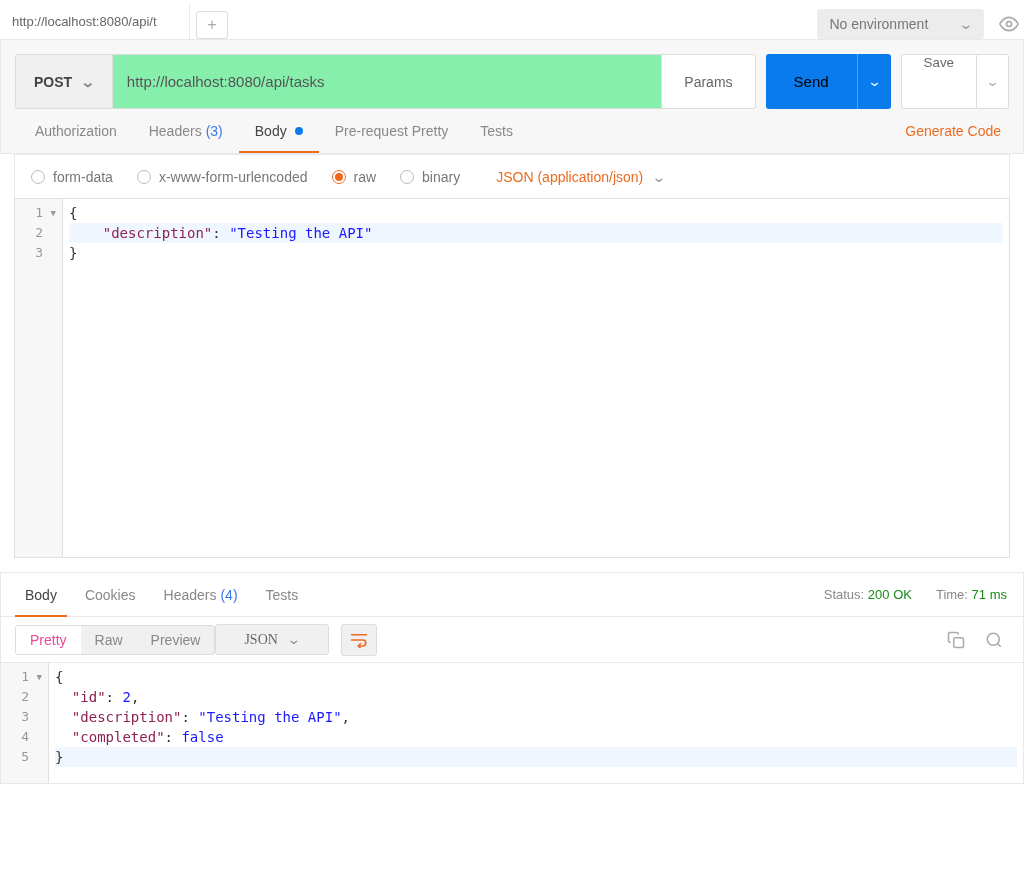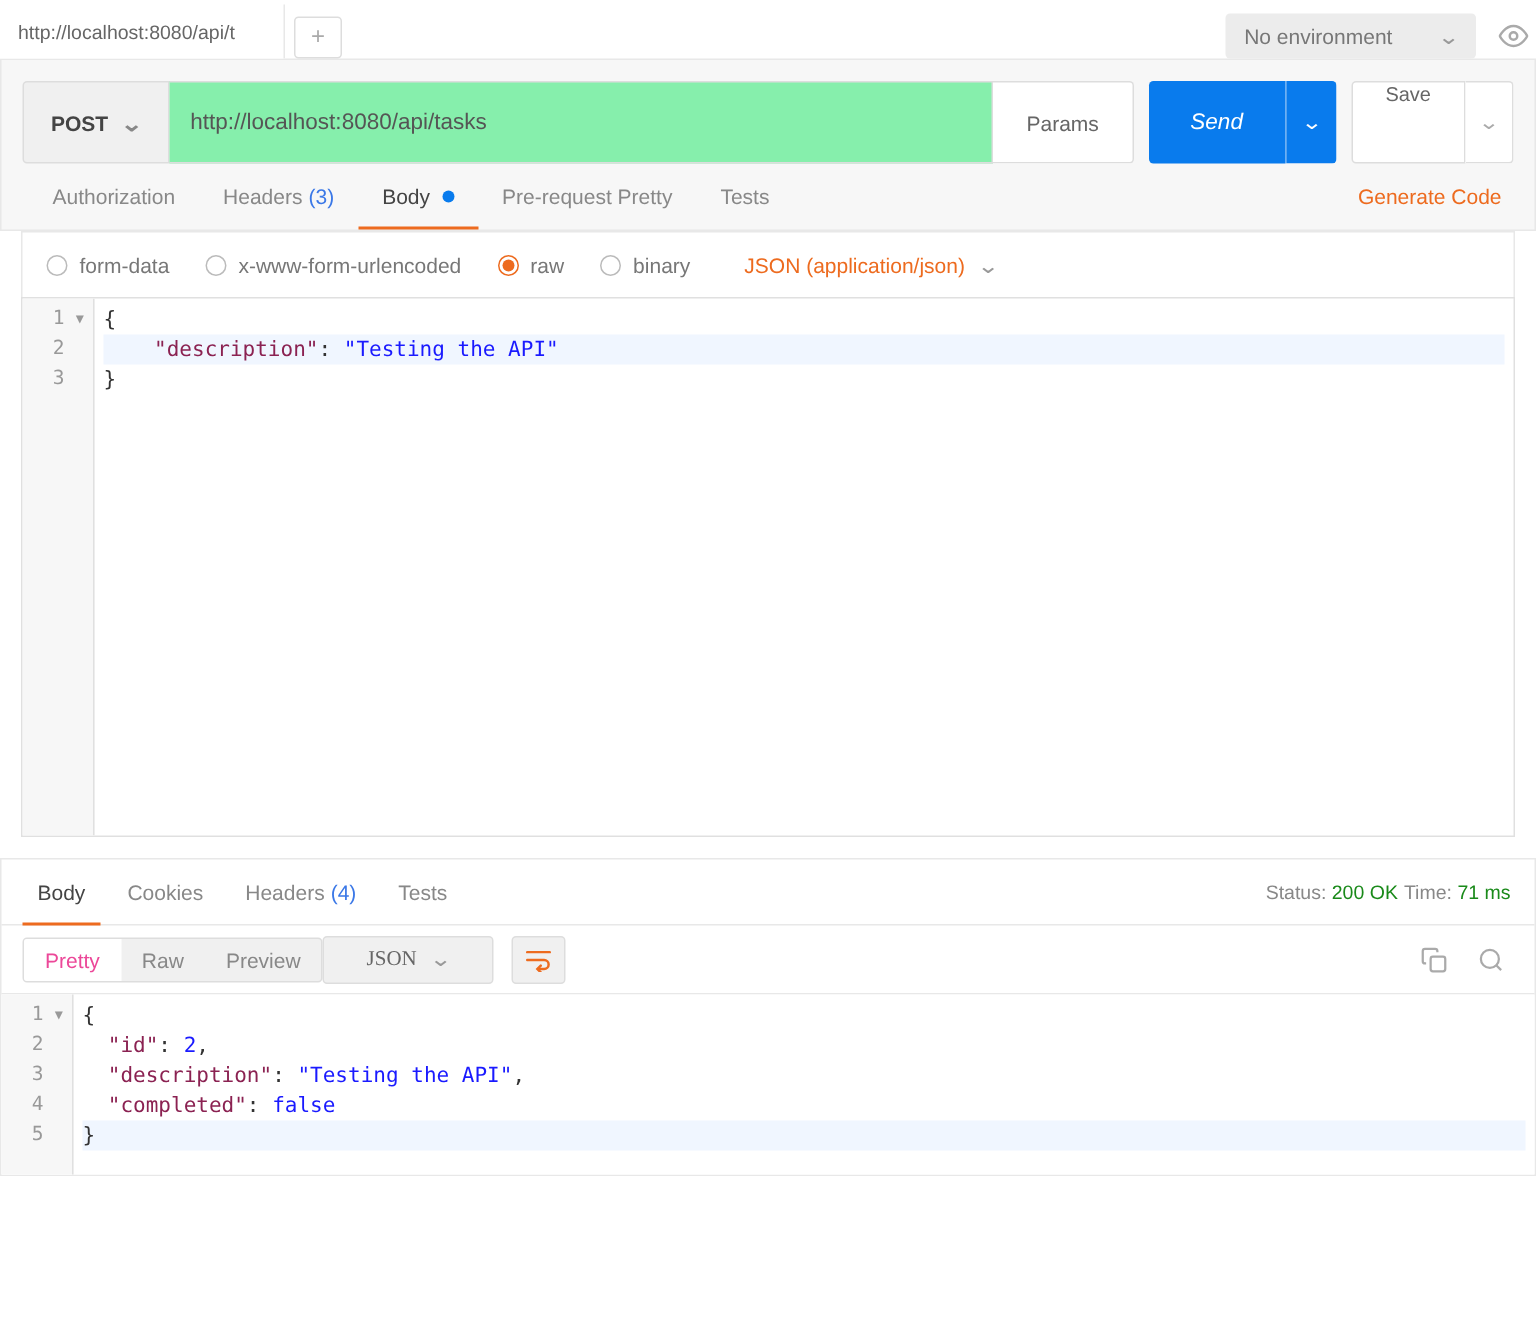--- a/index.html
+++ b/index.html
@@ -112,28 +112,27 @@
       align-items: center;
     }
     .send-group {
       display: flex;
       margin-left: 10px;
     }
     .send-btn {
       padding: 0 28px;
       border: none;
       background: #097bed;
-      color: #ffffff;
+      color: #000000;
       font-size: 15px;
       font-weight: 500;
       border-radius: 3px 0 0 3px;
       cursor: pointer;
       display: flex;
       align-items: center;
-      font-style: italic;
     }
     .send-caret {
       width: 34px;
       border: none;
       border-left: 1px solid rgba(255,255,255,0.3);
       background: #097bed;
       color: #fff;
       border-radius: 0 3px 3px 0;
       cursor: pointer;
       display: flex;
@@ -328,21 +327,21 @@
       content: '';
       position: absolute;
       left: 4px; right: 4px; bottom: 0;
       height: 2px;
       background: #ed6b1f;
     }
     .resp-meta {
       margin-left: auto;
       display: flex;
       align-items: center;
-      gap: 4px;
+      gap: 24px;
       font-size: 13px;
       color: #888;
       padding-right: 6px;
     }
     .resp-meta .val { color: #1a8a1a; }
     .resp-meta .val-time { color: #1a8a1a; }
     .resp-toolbar {
       display: flex;
       align-items: center;
       height: 46px;

